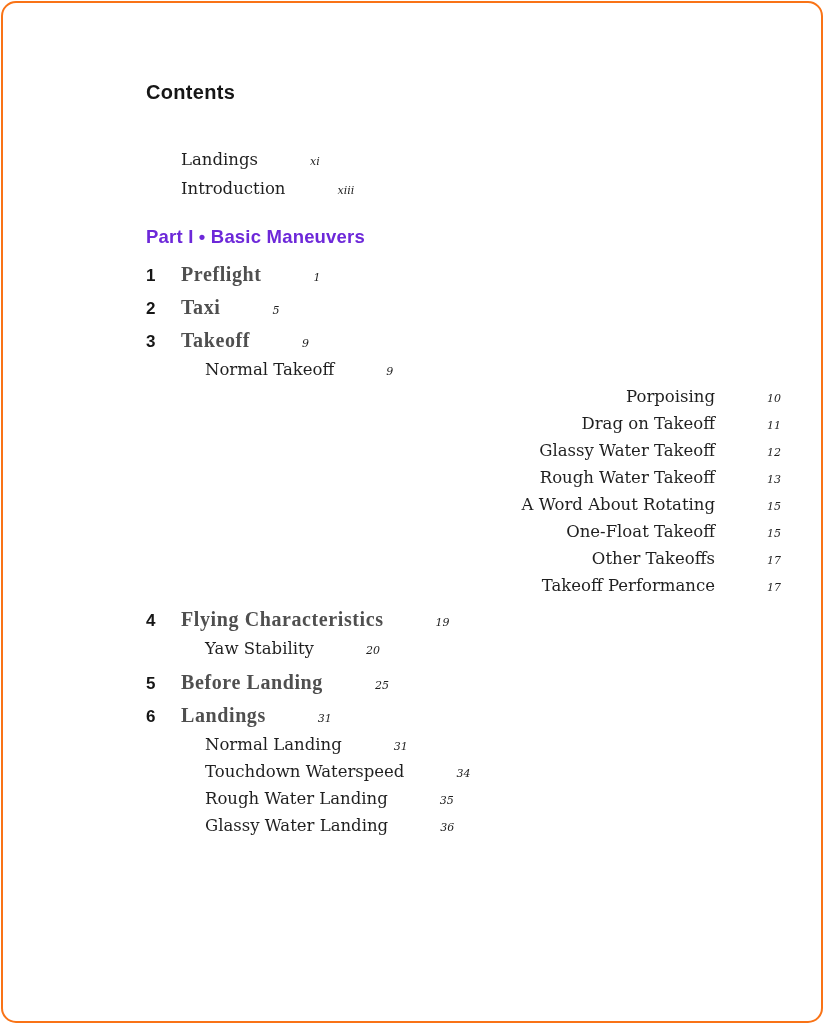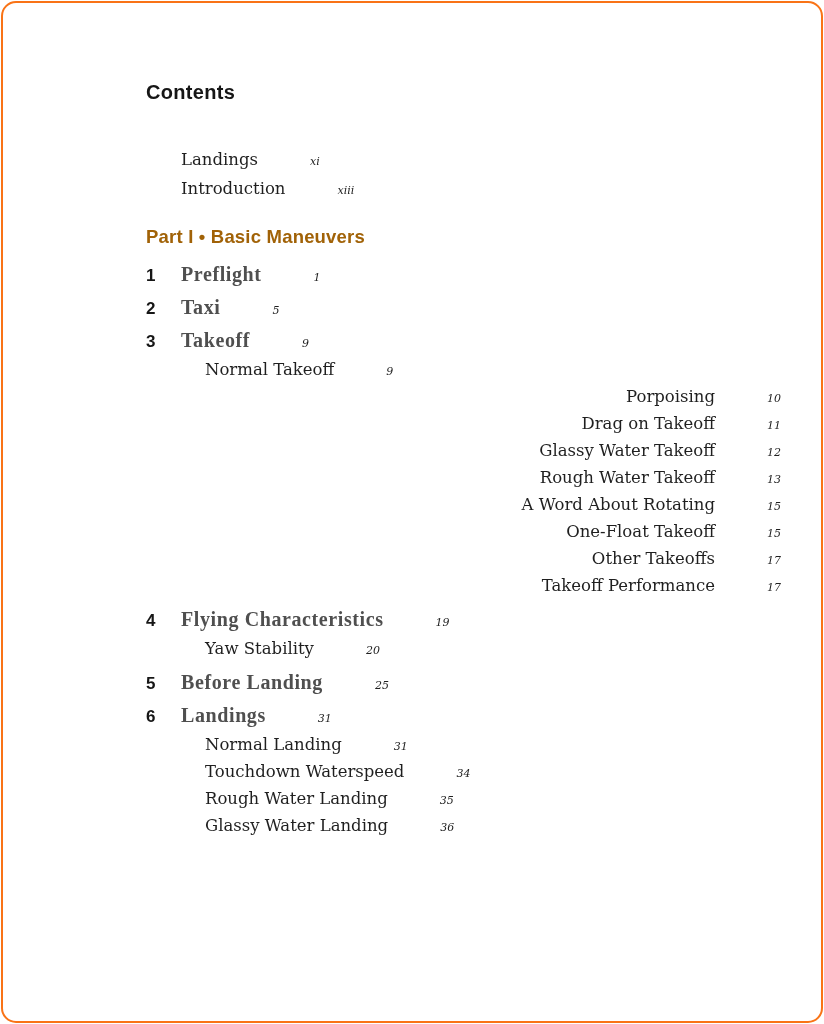--- a/index.html
+++ b/index.html
@@ -48,21 +48,21 @@
     font-size: 11px;
     color: #1f1f1f;
     margin-left: 52px;
   }
   .part-heading {
     margin: 22px 0 12px 0;
     font-family: "Liberation Sans", sans-serif;
     font-weight: 700;
     font-size: 18.5px;
     letter-spacing: 0.2px;
-    color: #a16207;
+    color: #6d28d9;
   }
   .chapter-row {
     display: flex;
     align-items: baseline;
     margin: 5px 0 3px 0;
     white-space: nowrap;
   }
   .ch-num {
     flex: none;
     width: 35px;

